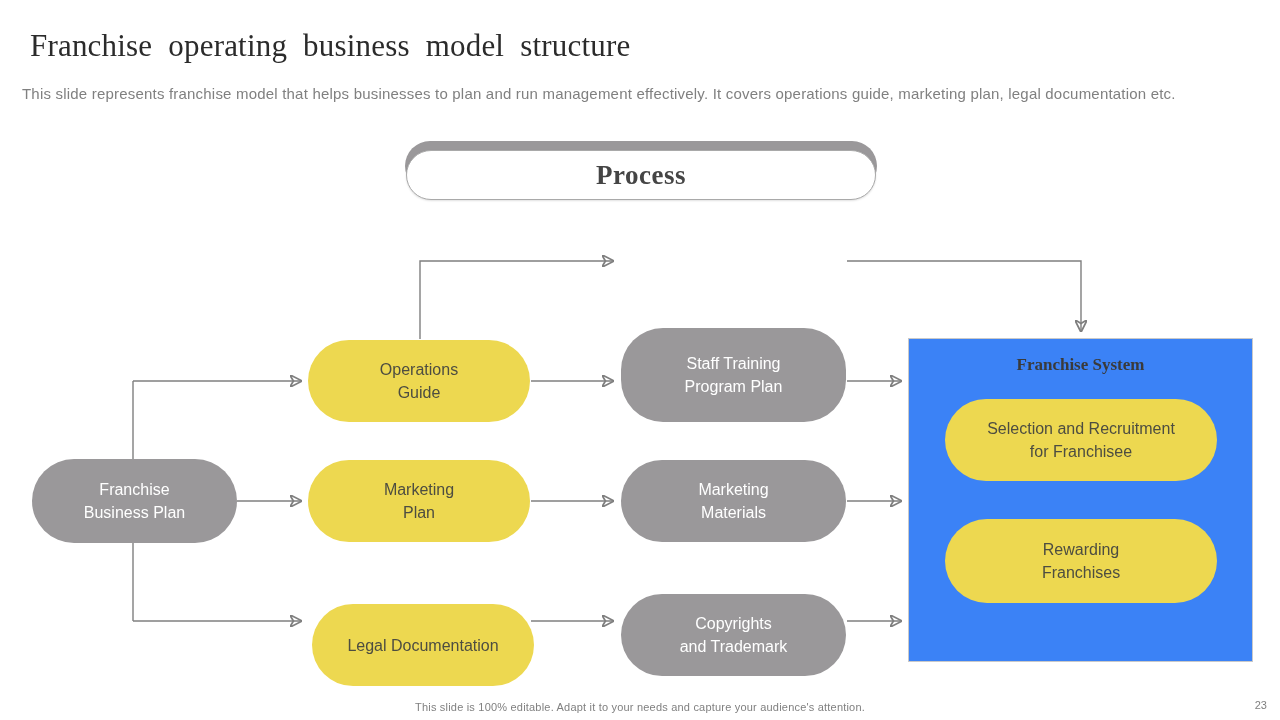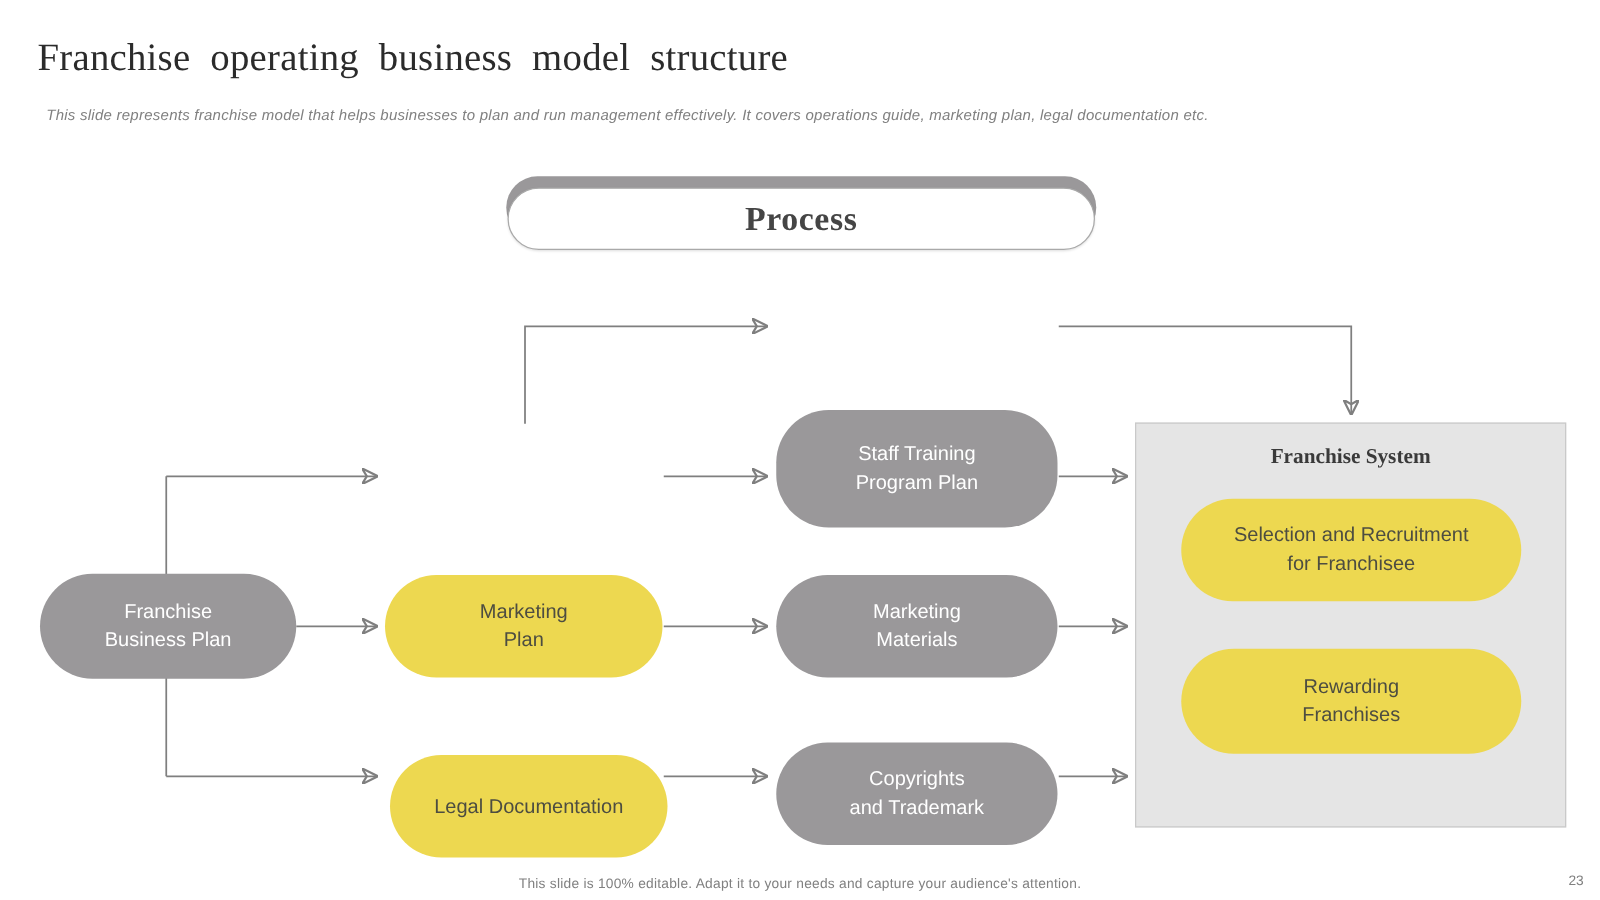--- a/index.html
+++ b/index.html
@@ -24,27 +24,26 @@
     width: 1100px;
     font-family: "Liberation Serif", serif;
     font-size: 31px;
     font-weight: 400;
     color: #2b2b2b;
     word-spacing: 8px;
     letter-spacing: 0.2px;
   }
   .subtitle {
     position: absolute;
-    left: 37px;
+    left: 22px;
     top: 85px;
     width: 1180px;
-    font-size: 12px;
+    font-size: 15px;
     color: #808080;
     letter-spacing: 0.2px;
-    font-style: italic;
   }
 
   
   .banner {
     position: absolute;
     left: 405px;
     top: 141px;
     width: 472px;
     height: 59px;
     text-align: center;
@@ -113,21 +112,21 @@
   .pos-mmat      { left: 621px; top: 460px; width: 225px; height: 82px; }
   .pos-copy      { left: 621px; top: 580px; width: 225px; height: 82px; margin-top: 14px; }
 
   
   .system-box {
     position: absolute;
     left: 908px;
     top: 338px;
     width: 345px;
     height: 324px;
-    background: #e5e5e5;
+    background: #3b82f6;
     border: 1px solid #c9c9c9;
     box-sizing: border-box;
   }
   .system-title {
     position: absolute;
     left: 0; right: 0;
     top: 16px;
     text-align: center;
     font-family: "Liberation Serif", serif;
     font-size: 17px;
@@ -188,20 +187,24 @@
     <path d="M847,381 H901" marker-end="url(#arrow)"></path>
     <path d="M847,501 H901" marker-end="url(#arrow)"></path>
     <path d="M847,621 H901" marker-end="url(#arrow)"></path>
     <path d="M1080,482 V511" marker-end="url(#arrow)"></path>
   </svg>
 
   <div class="pill gray pos-fbp">
     <span class="pill-label">Franchise
 Business Plan</span>
   </div>
+  <div class="pill yellow pos-ops">
+    <span class="pill-label">Operations
+Guide</span>
+  </div>
   <div class="pill yellow pos-mplan">
     <span class="pill-label">Marketing
 Plan</span>
   </div>
   <div class="pill yellow pos-legal">
     <span class="pill-label">Legal Documentation</span>
   </div>
   <div class="pill gray pos-staff">
     <span class="pill-label">Staff Training
 Program Plan</span>

